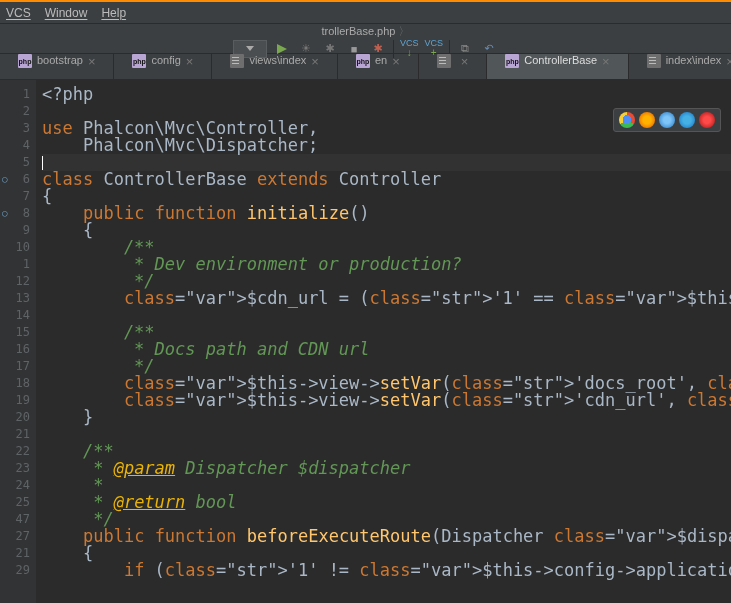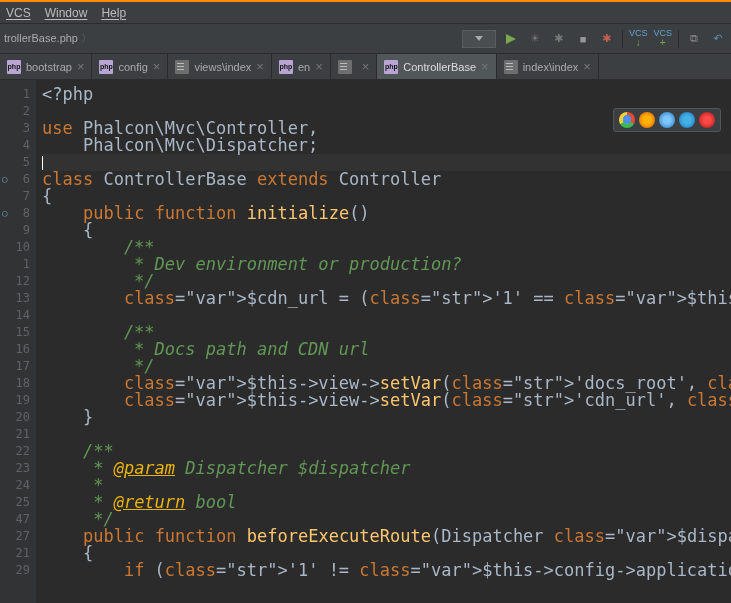--- a/index.html
+++ b/index.html
@@ -1,30 +1,30 @@
 <!DOCTYPE html>
 <html><head>
 <meta charset="utf-8">
 <style>
 * { margin:0; padding:0; box-sizing:border-box; }
 body { background:#3c3f41; font-family:"Segoe UI",Arial,sans-serif; font-size:12px; color:#bbb; overflow:hidden; width:731px; height:603px; }
 .orange-bar { height:2px; background:#ff8c00; }
 .menubar { height:22px; display:flex; align-items:center; padding:0 6px; background:#3c3f41; border-bottom:1px solid #2b2b2b; }
 .menubar span { color:#bbb; margin-right:14px; cursor:default; text-decoration:underline; text-decoration-color:#bbb; text-underline-offset:2px; }
-.toolbar-row { height:30px; display:flex; align-items:center; justify-content:space-between; background:#3c3f41; border-bottom:1px solid #2b2b2b; padding:0 4px; }
+.toolbar-row { height:30px; display:flex; align-items:center; justify-content:space-between; background:#3c3f41; border-bottom:1px solid #2b2b2b; padding:0 4px;flex-direction:column; }
 .breadcrumb { color:#aaa; font-size:11px; }
 .toolbar-icons { display:flex; align-items:center; gap:6px; }
 .tb-icon { width:18px; height:18px; display:flex; align-items:center; justify-content:center; color:#888; font-size:11px; }
 .tb-sep { width:1px; height:18px; background:#2b2b2b; }
 .tb-drop { width:34px; height:18px; background:#4b4e50; border:1px solid #5a5d5f; display:flex; align-items:center; justify-content:center; }
 .tb-drop svg { display:block; }
 .vcs-badge { font-size:9px; color:#5fa3d0; line-height:1; text-align:center; }
 .vcs-badge .arr { color:#7aa84f; font-size:10px; }
 .tabs { height:26px; display:flex; align-items:stretch; background:#3c3f41; border-bottom:1px solid #2b2b2b; }
-.tab { display:flex; align-items:center; padding:0 7px; border-right:1px solid #2b2b2b; gap:5px; color:#aaa; font-size:11px; }
+.tab { display:flex; padding:0 18px; border-right:1px solid #2b2b2b; gap:5px; color:#aaa; font-size:11px; }
 .tab.active { background:#515658; color:#ddd; }
 .tab-close { color:#777; font-size:13px; cursor:default; }
 .file-ico { width:14px; height:14px; background:#6a6a6a; border-radius:1px; display:flex; align-items:center; justify-content:center; font-size:7px; color:#111; font-weight:bold; }
 .file-ico.php { background:#b9a5d3; }
 .editor-wrap { display:flex; height:calc(603px - 2px - 22px - 30px - 26px); background:#2b2b2b; position:relative; }
 .gutter { width:36px; background:#313335; color:#606366; text-align:right; padding:6px 6px 0 0; font-family:Consolas,monospace; font-size:12px; line-height:17px; position:relative; }
 .gutter .ln { height:17px; }
 .code { flex:1; padding:6px 0 0 6px; font-family:Consolas,monospace; font-size:17px; line-height:17px; color:#a9b7c6; white-space:pre; overflow:hidden; }
 .code .row { height:17px; }
 .kw { color:#cc7832; }

